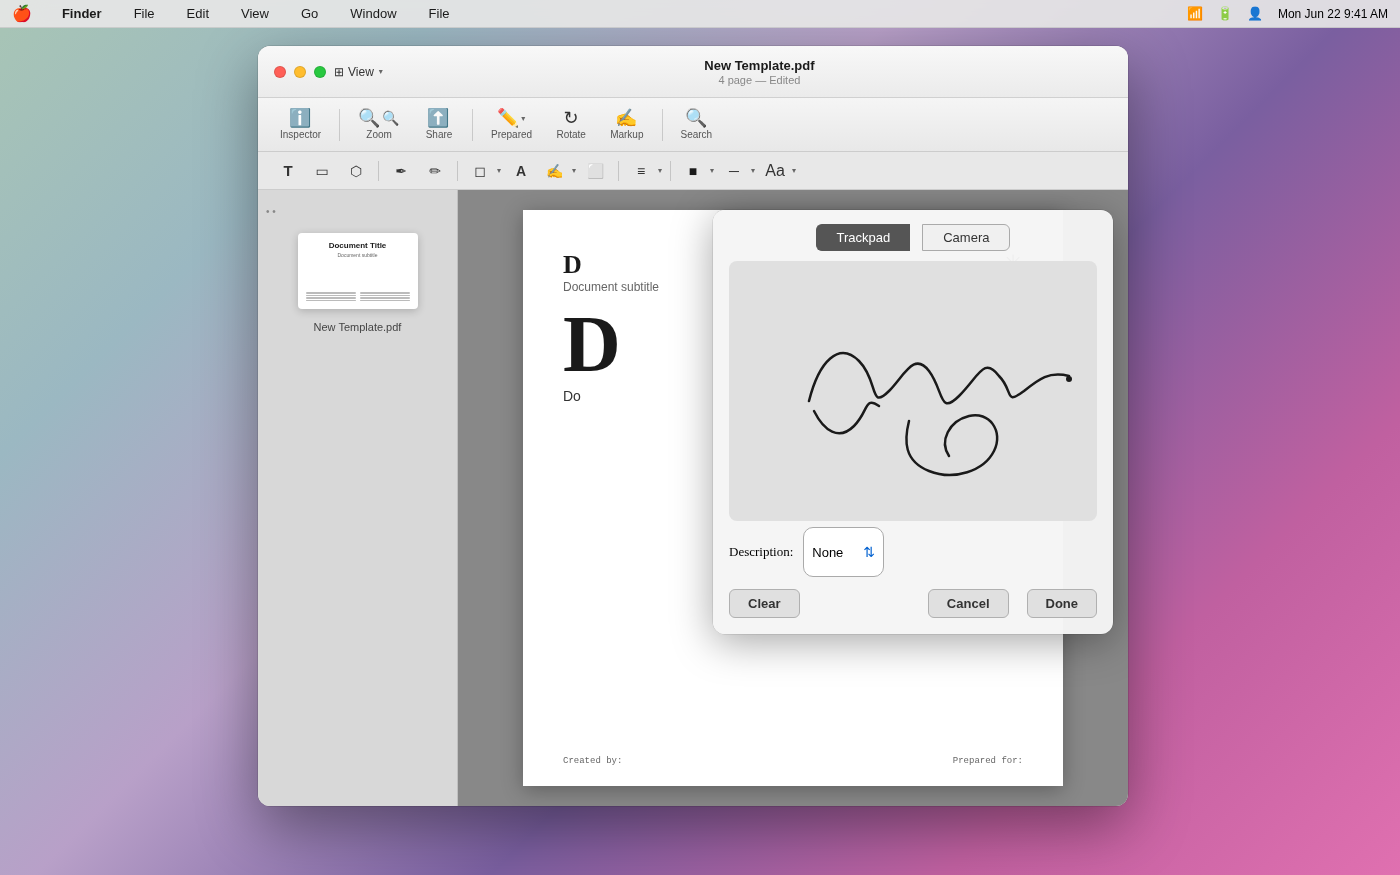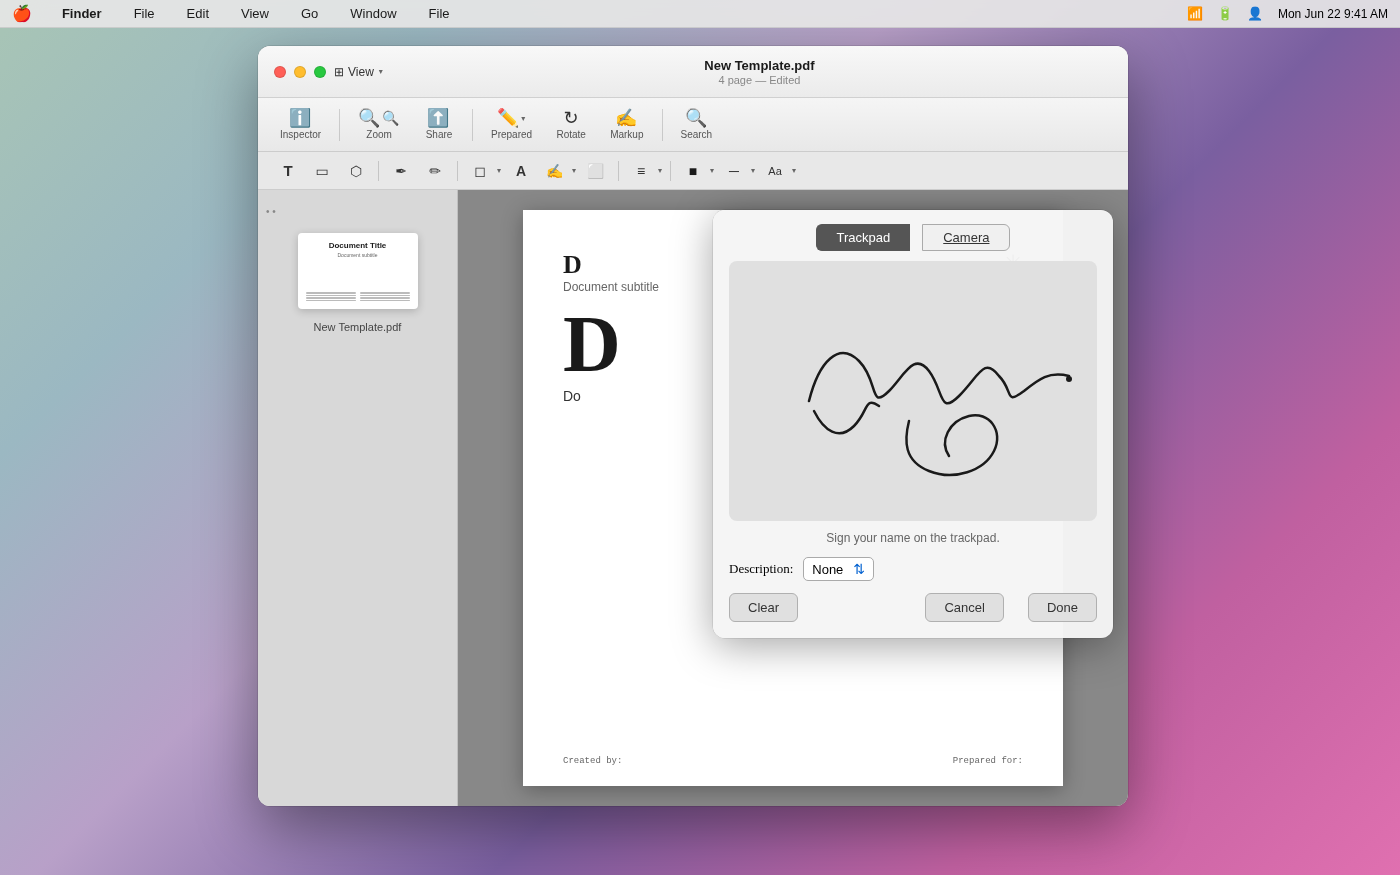--- a/index.html
+++ b/index.html
@@ -344,21 +344,20 @@
       border: 1px solid #aaa;
       color: #333;
       background: #f0f0f0;
     }
     .sig-tab:first-child {
       border-radius: 6px 0 0 6px;
       border-right: none;
     }
     .sig-tab:last-child {
       border-radius: 0 6px 6px 0;
-      text-decoration: underline;
     }
     .sig-tab.active {
       background: #555;
       color: white;
       border-color: #555;
     }
 
     .sig-canvas {
       margin: 0 16px;
       height: 260px;
@@ -388,53 +387,53 @@
     .sig-desc-label {
       font-size: 13px;
       color: #000000;
       font-family: Liberation Serif, serif;
     }
     .sig-desc-select {
       display: flex;
       align-items: center;
       background: white;
       border: 1px solid #aaa;
-      border-radius: 5px;
-      padding: 3px 8px;
+      border-radius: 10px;
+      padding: 16px 8px;
       font-size: 13px;
-      gap: 10px;
+      gap: 20px;
       cursor: pointer;
     }
     .sig-desc-arrow {
       color: #0060d0;
       font-size: 14px;
     }
 
     .sig-actions {
       display: flex;
       justify-content: space-between;
       align-items: center;
       padding: 0 16px 16px;
     }
     .sig-btn {
       padding: 6px 18px;
       border-radius: 6px;
       font-size: 13px;
       cursor: pointer;
       border: none;
-      font-weight: 400;
+      font-weight: 700;
     }
     .sig-btn-clear {
       background: #e0e0e0;
       border: 1px solid #b0b0b0;
       color: #333;
     }
     .sig-btn-right {
       display: flex;
-      gap: 24px;
+      gap: 18px;
     }
     .sig-btn-cancel {
       background: #e0e0e0;
       border: 1px solid #b0b0b0;
       color: #333;
     }
     .sig-btn-done {
       background: #e0e0e0;
       border: 1px solid #b0b0b0;
       color: #333;
@@ -575,21 +574,21 @@
         <span class="arrow-down">▾</span>
       </div>
       <div class="ann-btn-group">
         <div class="ann-btn">
           <span>─</span>
         </div>
         <span class="arrow-down">▾</span>
       </div>
       <div class="ann-btn-group">
         <div class="ann-btn">
-          <span style="font-size:11px;">Aa</span>
+          <span style="font-size:16px;">Aa</span>
         </div>
         <span class="arrow-down">▾</span>
       </div>
     </div>
 
     <div class="content-area">
 
       <div class="sidebar">
         <div class="sidebar-dots">• •</div>
         <div class="sidebar-thumb">
@@ -641,21 +640,20 @@
               <path d="M 80 140 C 90 100, 110 80, 130 100 C 150 120, 140 150, 160 130 C 175 115, 185 90, 200 110 C 215 130, 210 155, 230 135 C 250 115, 255 95, 270 115 C 285 130, 275 145, 295 130 C 310 118, 320 110, 340 115" stroke="#1a1a1a" stroke-width="2.5" fill="none" stroke-linecap="round" stroke-linejoin="round"></path>
 
               <path d="M 180 160 C 175 180, 175 200, 200 210 C 225 220, 255 210, 265 190 C 275 170, 260 150, 240 155 C 220 160, 210 180, 220 195" stroke="#1a1a1a" stroke-width="2.5" fill="none" stroke-linecap="round" stroke-linejoin="round"></path>
 
               <circle cx="340" cy="118" r="3" fill="#1a1a1a"></circle>
 
               <path d="M 85 150 C 95 170, 110 180, 125 165 C 140 150, 135 135, 150 145" stroke="#1a1a1a" stroke-width="2.5" fill="none" stroke-linecap="round" stroke-linejoin="round"></path>
             </svg>
           </div>
 
-          <div class="sig-hint">Sign your name on the trackpad.</div>
 
           <div class="sig-description">
             <span class="sig-desc-label">Description:</span>
             <div class="sig-desc-select">
               <span>None</span>
               <span class="sig-desc-arrow">⇅</span>
             </div>
           </div>
 
           <div class="sig-actions">

